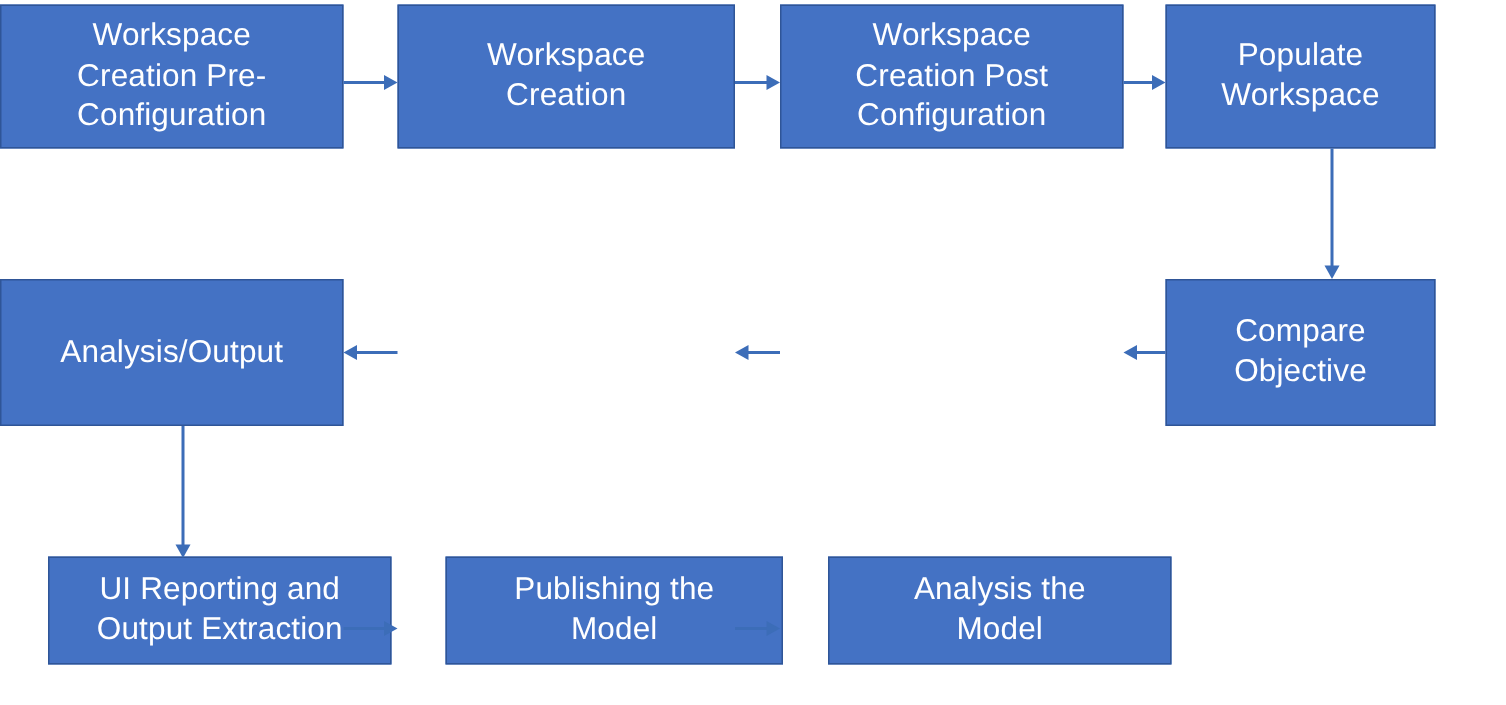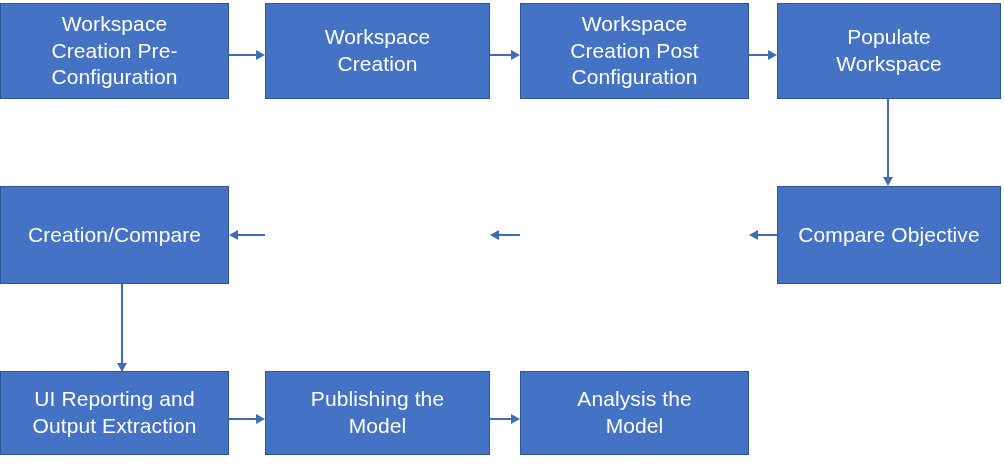--- a/index.html
+++ b/index.html
@@ -33,25 +33,25 @@
     font-weight: 400;
     letter-spacing: 0.1px;
     padding: 2px 6px;
     white-space: pre-line;
     user-select: none;
   }
   
   .col-1 { left: 0px;   width: 229px; }
   .col-2 { left: 265px; width: 225px; }
   .col-3 { left: 520px; width: 229px; }
-  .col-4 { left: 777px; width: 224px; text-align: center; }
+  .col-4 { left: 777px; width: 180px; text-align: center; }
   
   .row-1 { top: 3px;   height: 96px; }
   .row-2 { top: 186px; height: 98px; }
-  .row-3 { top: 371px; height: 84px; }
+  .row-3 { top: 371px; height: 72px; margin-left: 32px; }
 
   
   .conn {
     position: absolute;
   }
   .conn .shaft-h {
     position: absolute;
     height: 2px;
     background: #3C6DB8;
     top: 0;
@@ -97,21 +97,21 @@
   <div class="node col-2 row-1">Workspace
 Creation</div>
 
   <div class="node col-3 row-1">Workspace
 Creation Post
 Configuration</div>
 
   <div class="node col-4 row-1">Populate
 Workspace</div>
 
-  <div class="node col-1 row-2">Creation/Compare</div>
+  <div class="node col-1 row-2">Analysis/Output</div>
 
 
 
   <div class="node col-4 row-2">Compare Objective</div>
 
   <div class="node col-1 row-3">UI Reporting and
 Output Extraction</div>
 
   <div class="node col-2 row-3">Publishing the
 Model</div>

